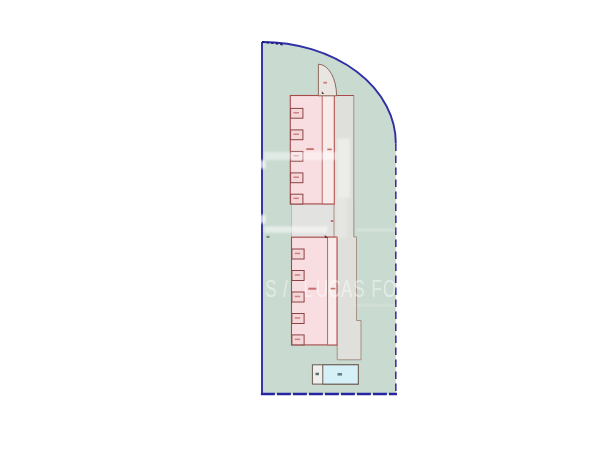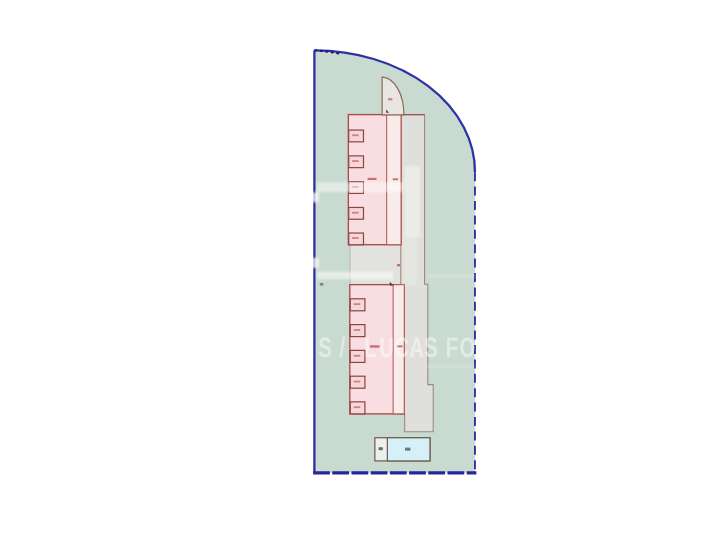--- a/index.html
+++ b/index.html
@@ -1,16 +1,16 @@
 <!DOCTYPE html>
 <html><head>
 <meta charset="utf-8">
 <style>
   html,body{margin:0;padding:0;background:#ffffff;}
-  #plan{width:533px;height:450px;position:relative;font-family:"Liberation Sans",sans-serif;filter:blur(0.4px);font-weight:bold;}
+  #plan{width:533px;height:450px;position:relative;font-family:"Liberation Sans",sans-serif;filter:blur(0.4px);}
 </style>
 </head>
 <body>
 <div id="plan">
 <svg width="600" height="450" viewBox="0 0 600 450">
 
   <rect x="0" y="0" width="600" height="450" fill="#ffffff"></rect>
 
   <path d="M262,42 A134,101 0 0 1 395.8,143.5 L395.8,394 L262,394 Z" fill="#c9dad0"></path>
 

